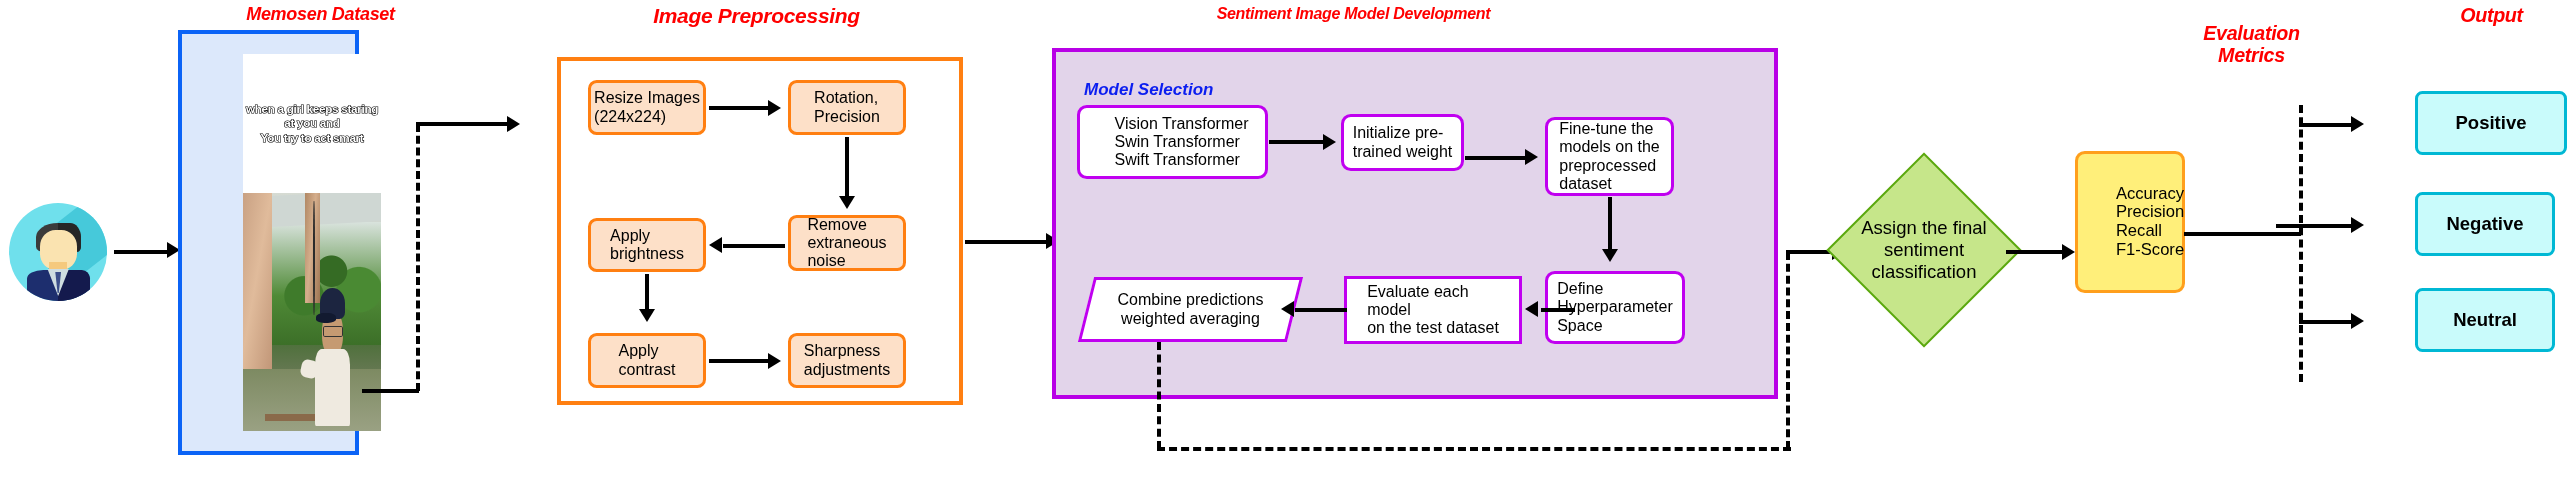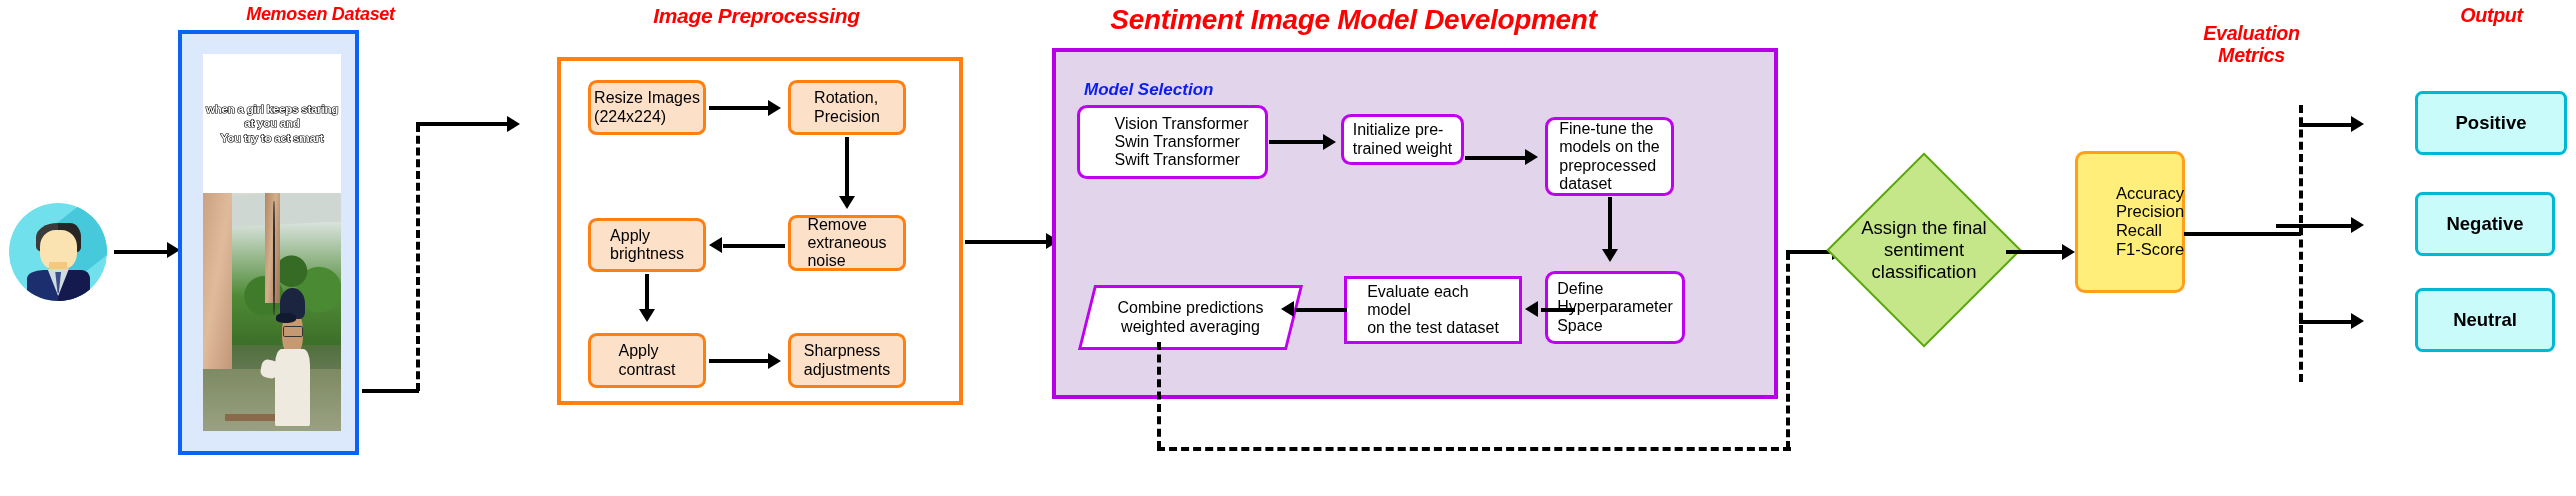--- a/index.html
+++ b/index.html
@@ -25,21 +25,21 @@
     justify-content:center;text-align:left;color:#000;
     font-family:"Liberation Sans",sans-serif;line-height:1.13;white-space:pre-line;
   }
   .n-prep{background:#fde0c8;border:3.7px solid #ff7f11;border-radius:8.6px;font-size:16px;}
   .n-model{background:#ffffff;border:3.7px solid #c000f0;border-radius:9.8px;font-size:16px;}
   .n-model-sq{background:#ffffff;border:3.7px solid #c000f0;border-radius:0;font-size:16px;}
   .n-metric{background:#ffef7a;border:3.7px solid #ff9f1c;border-radius:9.8px;font-size:16.6px;padding-left:40px;}
   .n-out{background:#c9fbfb;border:3.7px solid #00b8d4;border-radius:7.4px;font-size:18.5px;font-weight:bold;}
 
   
-  .para{position:absolute;margin-top:8px;}
+  .para{position:absolute;}
   .para .skew{
     position:absolute;inset:0;background:#ffffff;border:3.7px solid #c000f0;
     transform:skewX(-14deg);box-sizing:border-box;
   }
   .para .ptxt{
     position:absolute;inset:0;display:flex;align-items:center;justify-content:center;
     text-align:center;font-size:16px;color:#000;white-space:pre-line;line-height:1.15;
   }
 
   
@@ -67,21 +67,21 @@
              transform:skewY(-38deg);transform-origin:top left;}
   .av-hair{position:absolute;left:27%;top:20%;width:46%;height:30%;background:#3b3b3b;border-radius:48% 48% 18% 18%;}
   .av-hair2{position:absolute;left:50%;top:20%;width:23%;height:30%;background:#262626;border-radius:0 48% 18% 0;}
   .av-face{position:absolute;left:31%;top:28%;width:38%;height:40%;background:#fae3b0;border-radius:42%;}
   .av-neck{position:absolute;left:41%;top:60%;width:18%;height:14%;background:#f5c97d;}
   .av-suit{position:absolute;left:18%;top:68%;width:64%;height:34%;background:#1d2e6e;border-radius:26% 26% 0 0;}
   .av-suitR{position:absolute;left:50%;top:68%;width:32%;height:34%;background:#141a4d;border-radius:0 26% 0 0;}
   .av-shirt{position:absolute;left:39%;top:67%;width:22%;height:28%;background:#cfdde0;clip-path:polygon(0 0,100% 0,50% 100%);}
   .av-tie{position:absolute;left:47%;top:70%;width:6%;height:22%;background:#3c4f8a;clip-path:polygon(0 0,100% 0,60% 100%,40% 100%);}
 
-  .meme{position:absolute;background:#ef4444;overflow:hidden;}
+  .meme{position:absolute;background:#ef4444;overflow:hidden;margin-left:40px;}
   .meme-cap{position:absolute;left:0;top:0;width:100%;height:37%;background:#fff;
             display:flex;flex-direction:column;align-items:center;justify-content:center;}
   .meme-cap span{
     font-family:"Liberation Sans",sans-serif;font-weight:bold;color:#fff;font-size:11.7px;
     letter-spacing:-0.3px;line-height:1.25;text-align:center;
     -webkit-text-stroke:1.2px #000;paint-order:stroke fill;
   }
   .meme-photo{position:absolute;left:0;top:37%;width:100%;height:63%;
               background:linear-gradient(180deg,#d6dbd3 0%,#cfd6cd 16%,#5e7a3c 30%,#3f6b2c 55%,#6b7a58 78%,#8d8f76 100%);
               overflow:hidden;}
@@ -106,21 +106,21 @@
   .m-arm{position:absolute;left:-38%;top:52%;width:48%;height:13%;background:#efeae0;transform:rotate(12deg);border-radius:6.2px;}
   .m-rail{position:absolute;left:16%;bottom:4%;width:52%;height:3%;background:#8a6a4a;}
 </style>
 </head>
 <body>
 
 <div id="stage">
 
   <div class="sec-title" style="left:185px;top:4.9px;width:271px;font-size:18px;">Memosen Dataset</div>
   <div class="sec-title" style="left:584px;top:4.9px;width:345px;font-size:21px;">Image Preprocessing</div>
-  <div class="sec-title" style="left:1046px;top:4.9px;width:615px;font-size:28px;">Sentiment Image Model Development</div>
+  <div class="sec-title" style="left:1046px;top:4.9px;width:615px;font-size:16px;">Sentiment Image Model Development</div>
   <div class="sec-title" style="left:2141px;top:23.4px;width:221px;font-size:19.7px;">Evaluation
 Metrics</div>
   <div class="sec-title" style="left:2424px;top:4.9px;width:135px;font-size:19.7px;">Output</div>
 
   <div class="avatar" style="left:9.2px;top:203px;width:98px;height:98px;">
     <div class="av-shadow"></div>
     <div class="av-hair"></div>
     <div class="av-hair2"></div>
     <div class="av-face"></div>
     <div class="av-neck"></div>
@@ -199,21 +199,21 @@
   <div class="ln ln-h" style="left:965px;top:240px;width:83px;"></div>
   <div class="arw arw-r" style="left:1046px;top:233px;"></div>
 
   <div class="group grp-model" style="left:1052px;top:48px;width:726px;height:351px;"></div>
 
   <div class="ms-cap" style="left:1084px;top:80px;">Model Selection</div>
 
   <div class="node n-model" style="left:1077px;top:105px;width:191px;height:74px;padding-left:18px;">Vision Transformer
 Swin Transformer
 Swift Transformer</div>
-  <div class="node n-model" style="left:1341px;top:114px;width:123px;height:51px;">Initialize pre-
+  <div class="node n-model" style="left:1341px;top:114px;width:123px;height:57px;">Initialize pre-
 trained weight</div>
   <div class="node n-model" style="left:1545px;top:117px;width:129px;height:79px;">Fine-tune the
 models on the
 preprocessed
 dataset</div>
 
   <div class="para" style="left:1086px;top:277px;width:209px;height:65px;">
     <div class="skew"></div>
     <div class="ptxt">Combine predictions
 weighted averaging</div>

